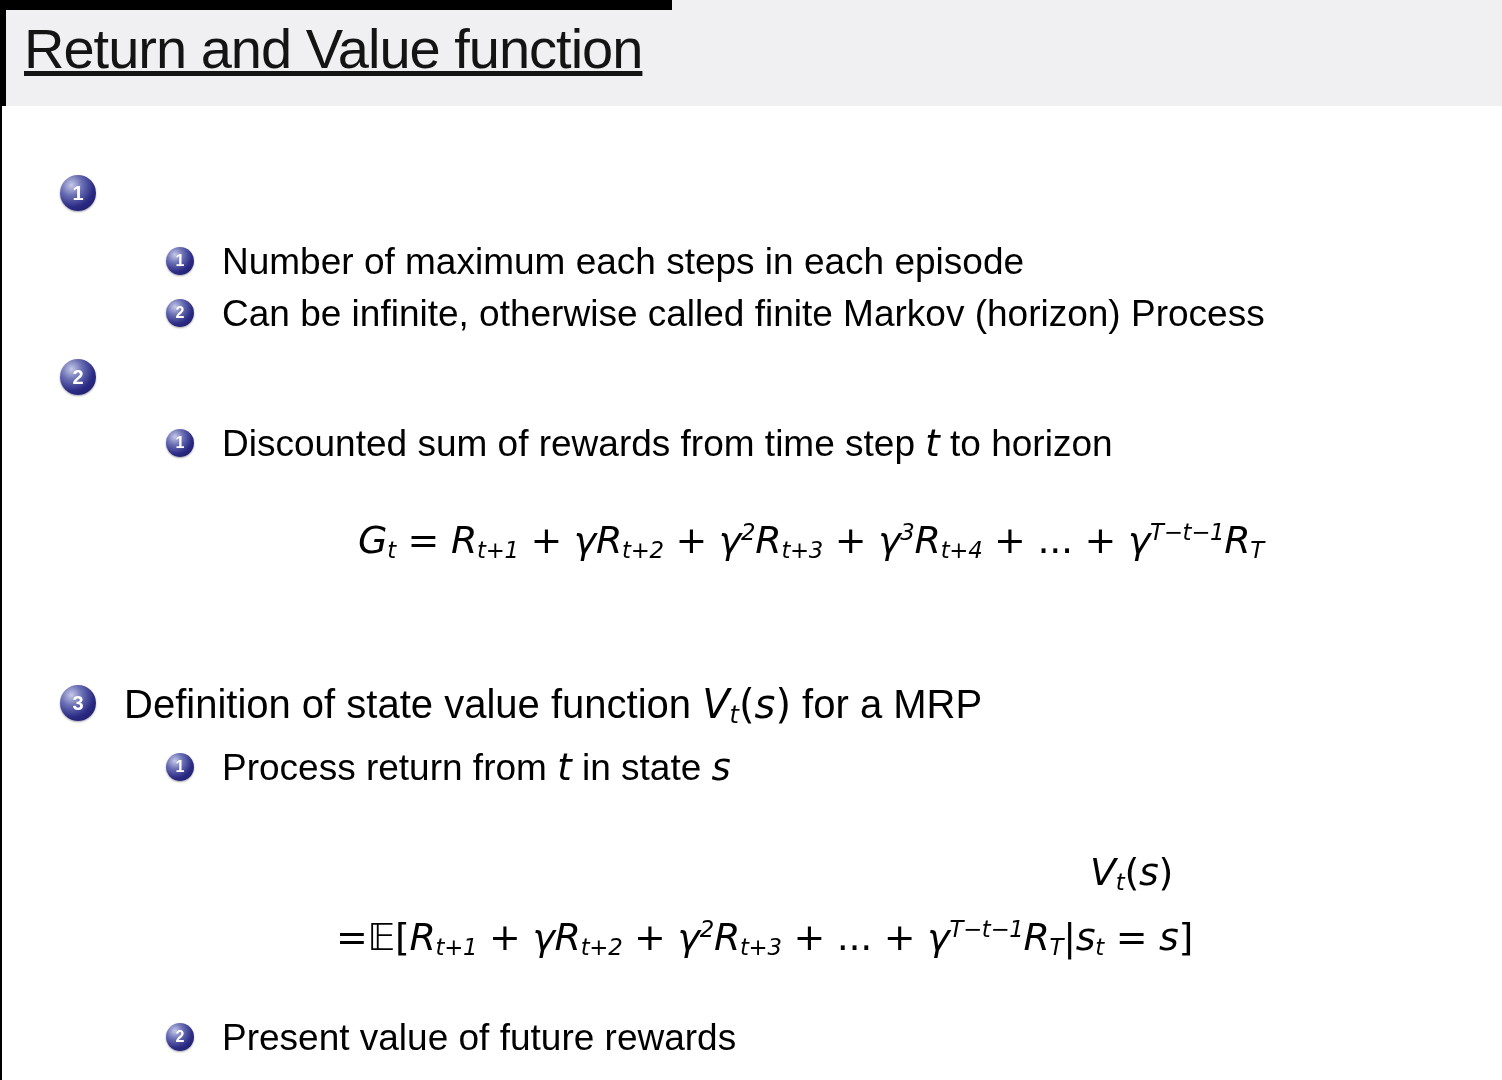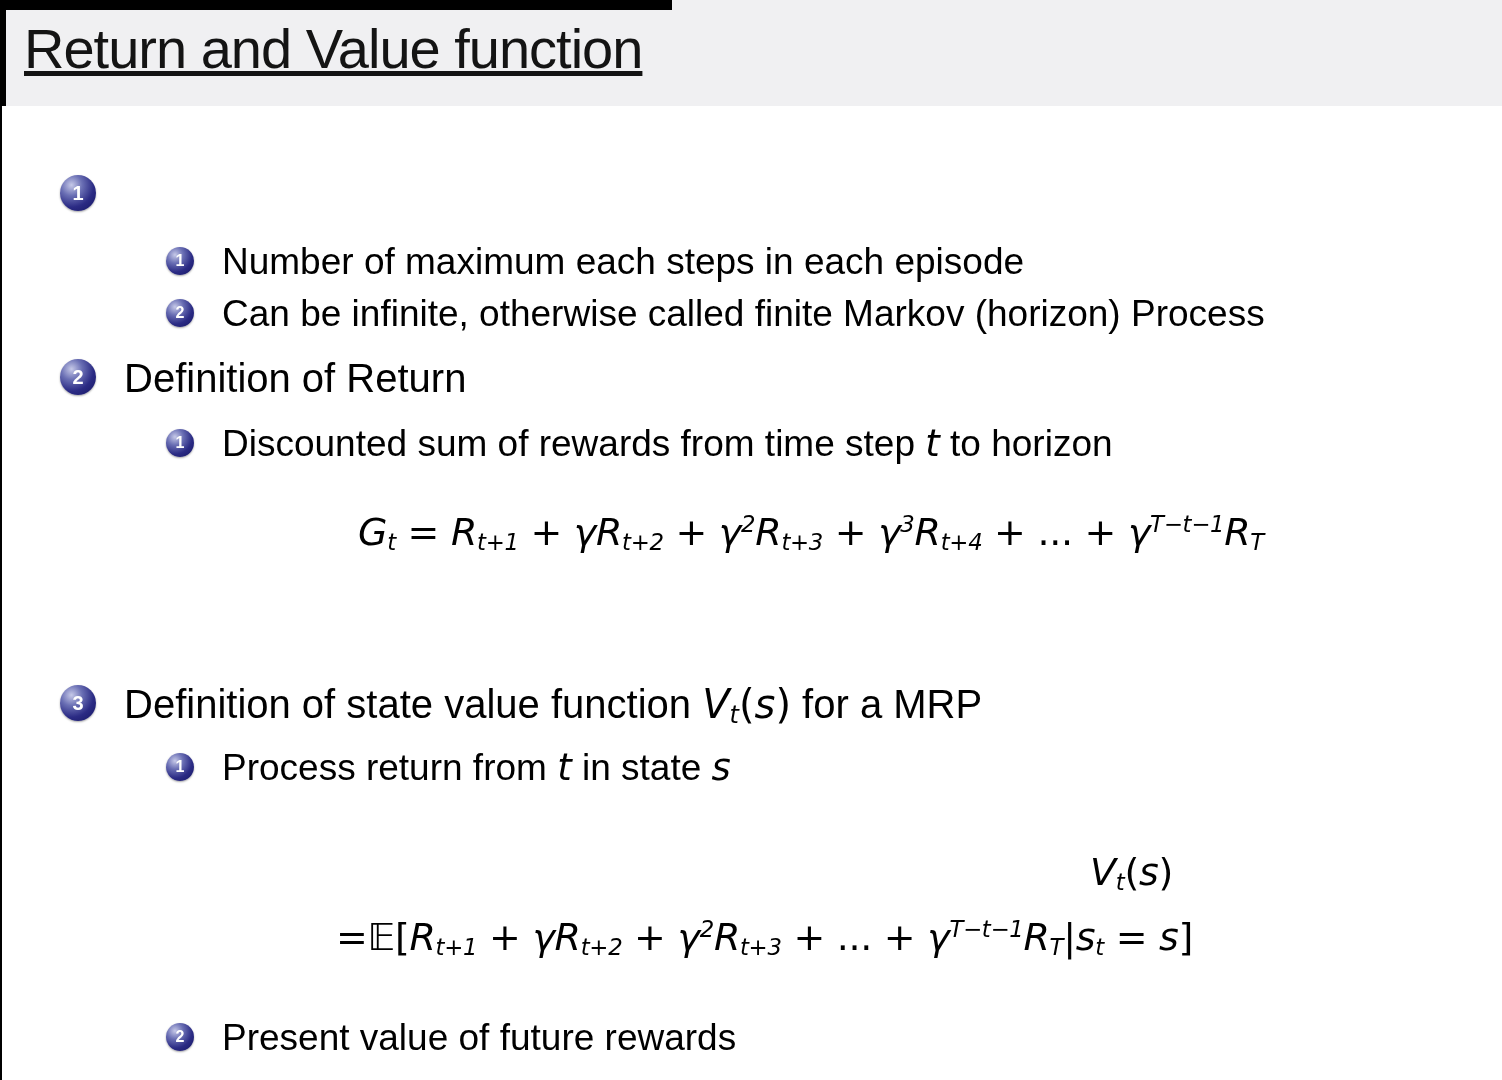--- a/index.html
+++ b/index.html
@@ -33,21 +33,21 @@
   .l2 .ball { width:28px; height:28px; font-size:16px; margin-top:7px; }
   .txt { white-space:nowrap; }
 
   
   .imath, .eq, .veq { font-family:"DejaVu Sans", sans-serif; }
   .mi  { font-style:italic; font-family:"DejaVu Sans", sans-serif; }
   .m-v { font-style:italic; }
   .m-s { font-style:italic; font-size:0.6em; vertical-align:-0.22em; }
   .m-p { font-style:italic; font-size:0.6em; vertical-align:0.55em; }
   .m-o, .m-b { font-style:normal; }
-  .eq  { position:absolute; font-size:38px; letter-spacing:-0.3px; white-space:nowrap; }
+  .eq  { position:absolute; font-size:38px; letter-spacing:-0.3px; white-space:nowrap;margin-top:8px; }
   .veq {
     position:absolute; left:336px; top:850px;
     display:grid; grid-template-columns:max-content auto; row-gap:20px;
     font-size:38px; letter-spacing:-0.3px; white-space:nowrap;
   }
   .vl { margin-right:20px; justify-self:end; }
 </style>
 </head>
 <body>
 
@@ -69,21 +69,20 @@
     <span class="txt">Number of maximum each steps in each episode</span>
   </div>
 
   <div class="row l2" style="top:292px">
     <span class="ball">2</span>
     <span class="txt">Can be infinite, otherwise called finite Markov (horizon) Process</span>
   </div>
 
   <div class="row l1" style="top:354px">
     <span class="ball">2</span>
-    <span class="txt">Definition of Return</span>
   </div>
 
   <div class="row l2" style="top:422px">
     <span class="ball">1</span>
     <span class="txt"><span>Discounted sum of rewards from time step </span><span class="mi">t</span><span> to horizon</span></span>
   </div>
 
   <div class="eq" style="left:358px; top:510px"><span class="m-v">G</span><span class="m-s">t</span><span class="m-o"> = </span><span class="m-v">R</span><span class="m-s">t+1</span><span class="m-o"> + </span><span class="m-v">γ</span><span class="m-v">R</span><span class="m-s">t+2</span><span class="m-o"> + </span><span class="m-v">γ</span><span class="m-p">2</span><span class="m-v">R</span><span class="m-s">t+3</span><span class="m-o"> + </span><span class="m-v">γ</span><span class="m-p">3</span><span class="m-v">R</span><span class="m-s">t+4</span><span class="m-o"> + ... + </span><span class="m-v">γ</span><span class="m-p">T−t−1</span><span class="m-v">R</span><span class="m-s">T</span></div>
 
   <div class="row l1" style="top:680px">

